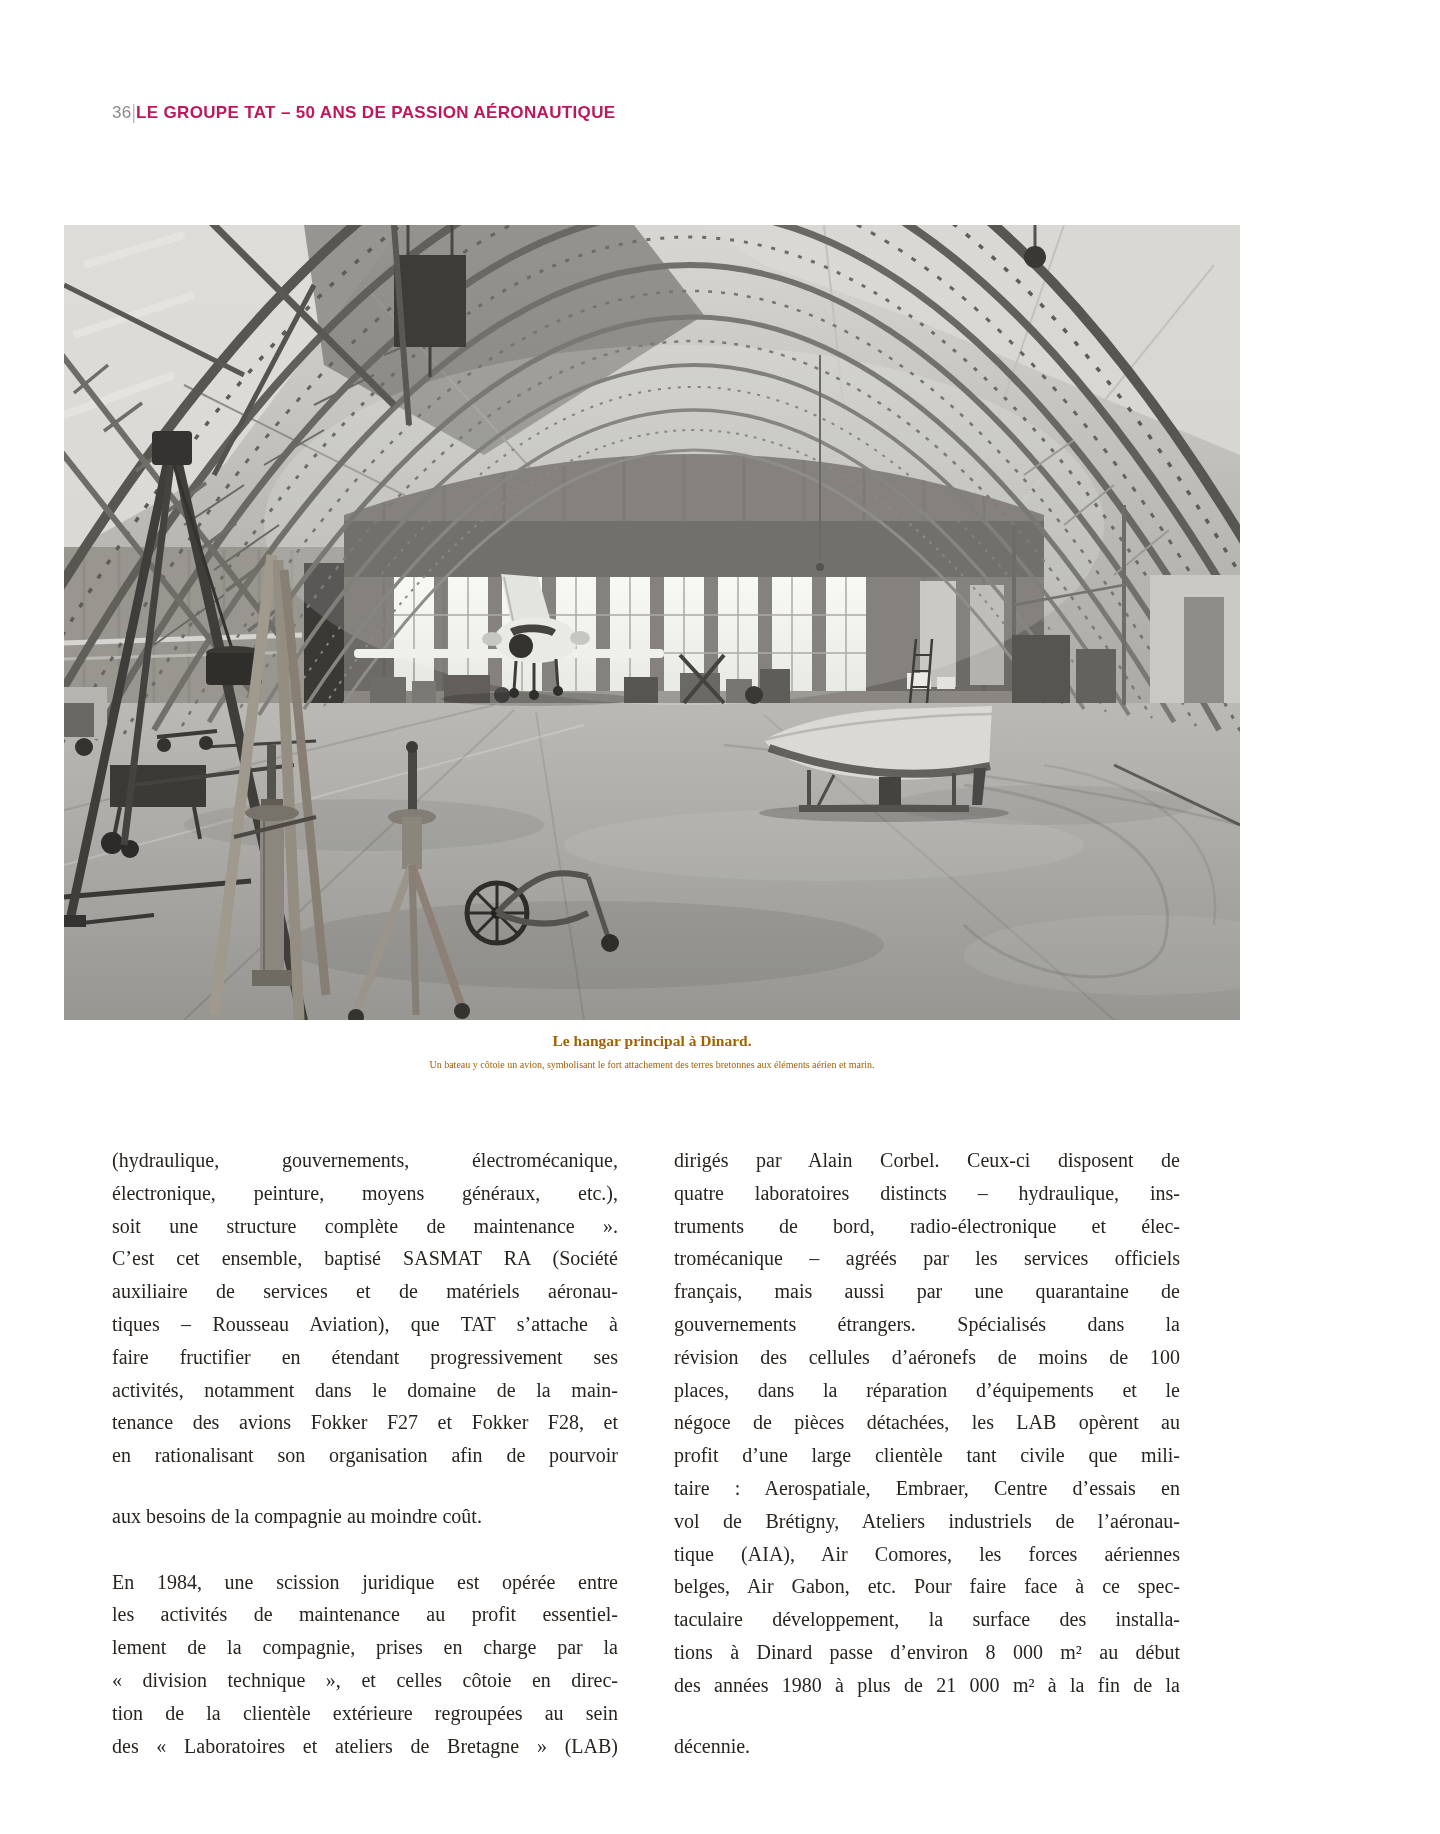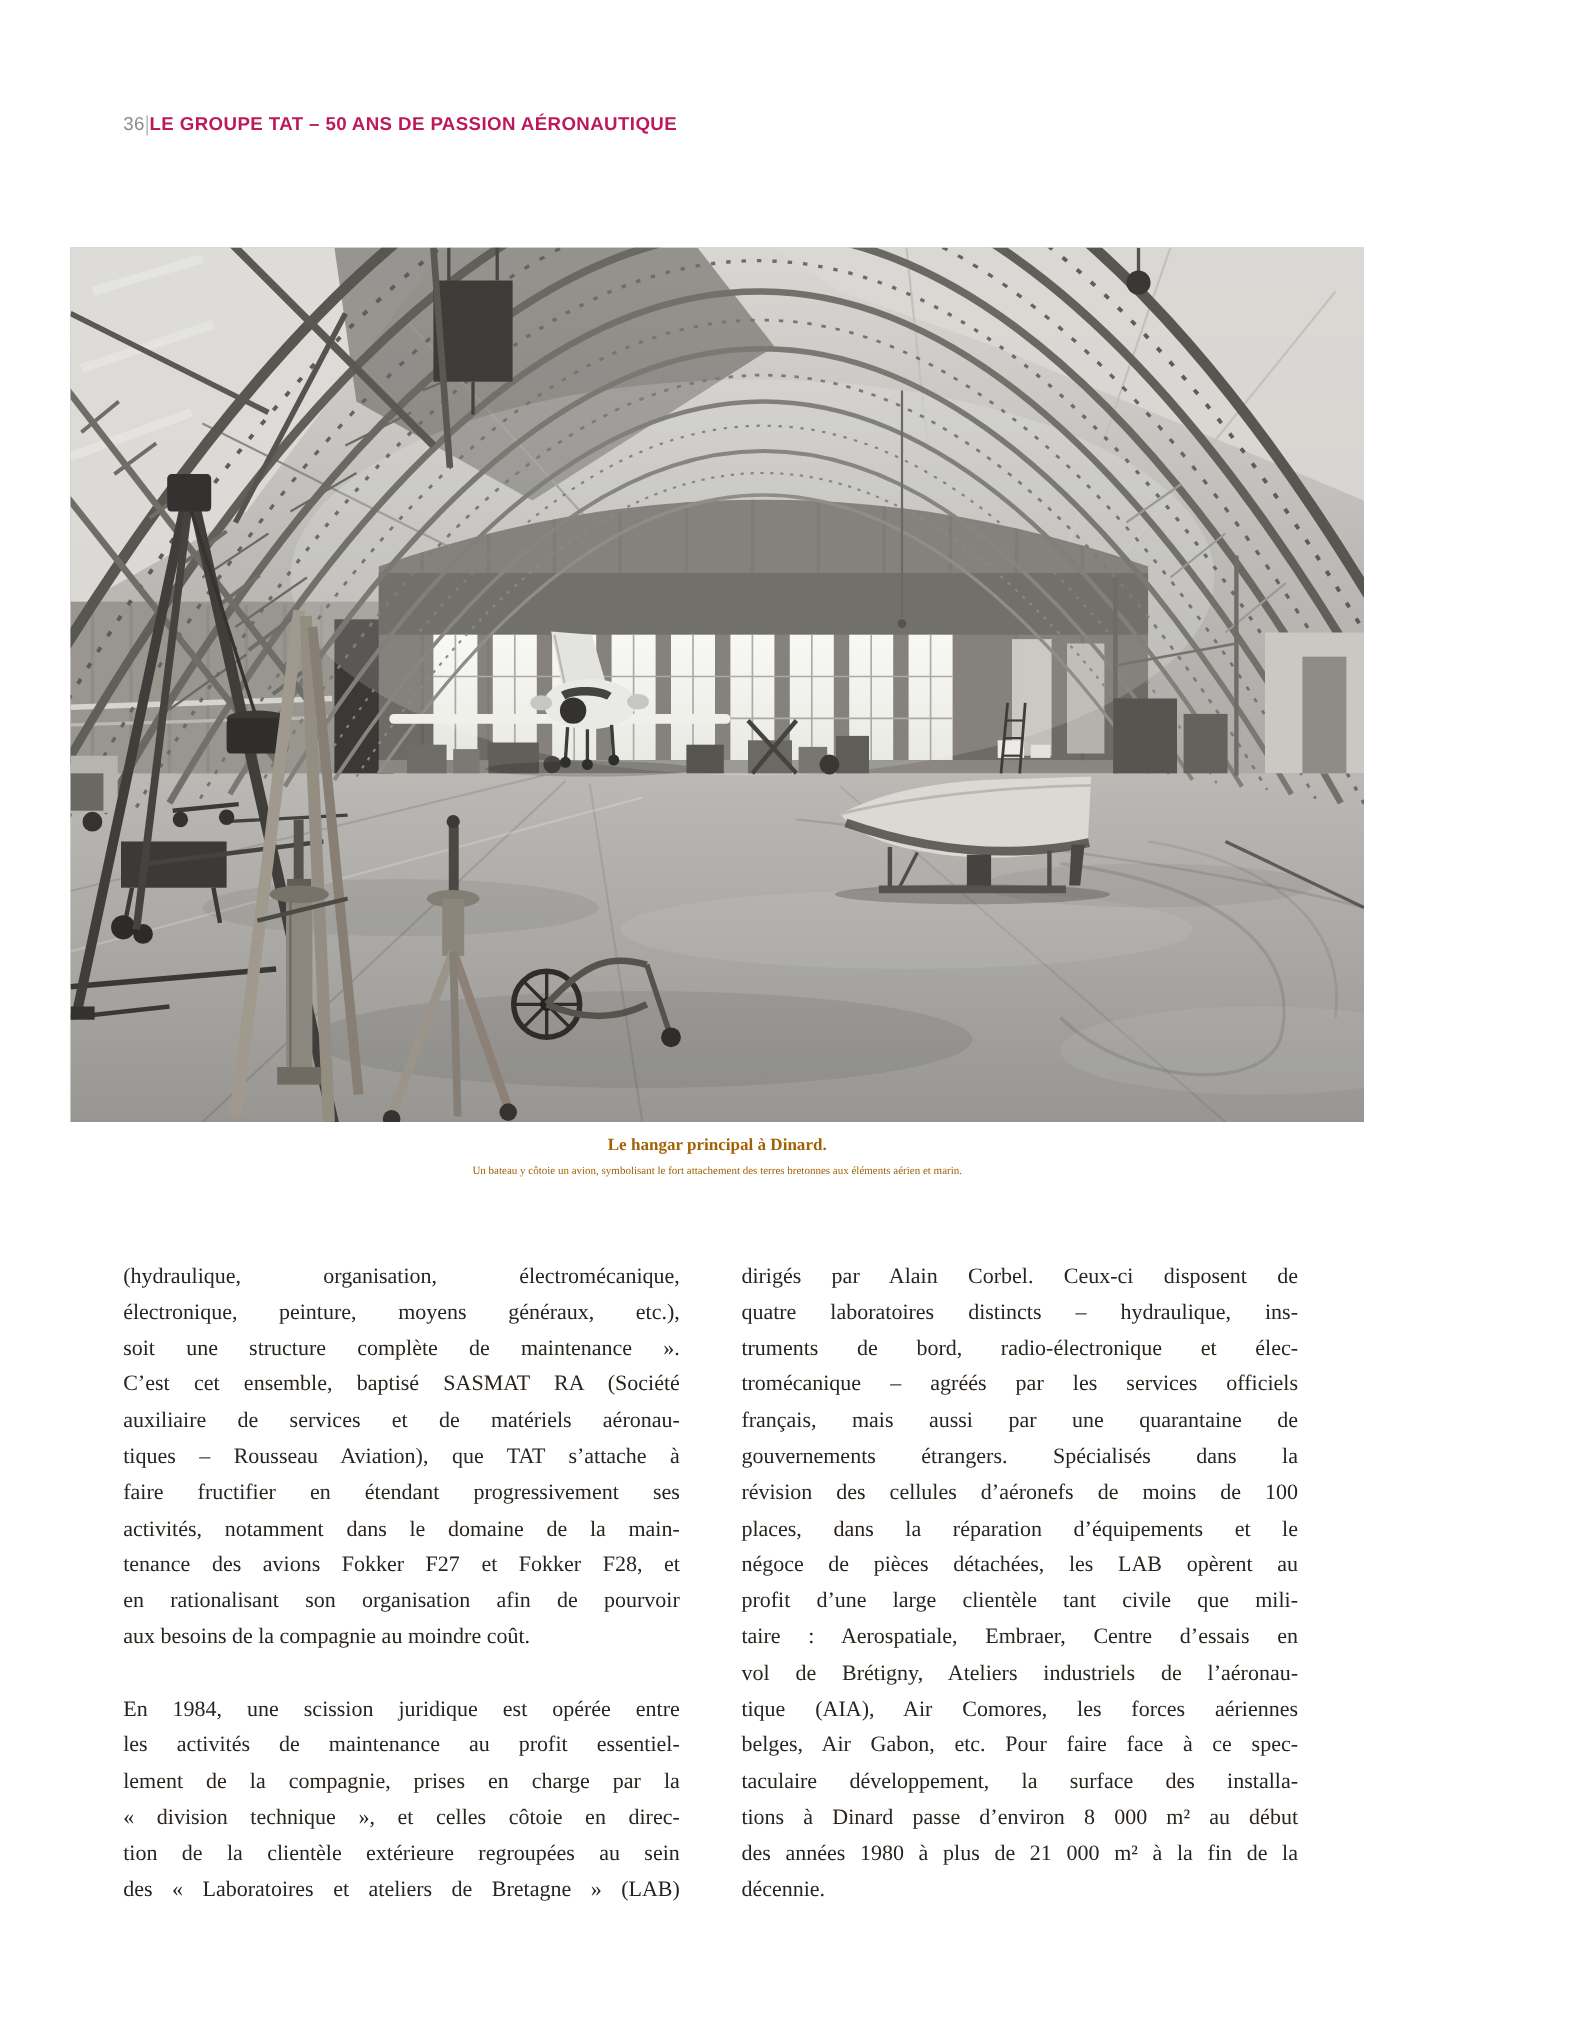--- a/index.html
+++ b/index.html
@@ -30,21 +30,21 @@
   .caption .cap-title{font-weight:700;font-size:15.5px;line-height:20px;}
   .caption .cap-sub{font-weight:400;font-size:10px;line-height:20px;margin-top:4px;}
   
   .bodytext{
     position:absolute;left:112px;top:1144px;width:1068px;
     display:flex;gap:56px;color:#29241f;font-size:20px;line-height:32.8px;
   }
   .col{width:506px;}
   .para + .para{margin-top:32.8px;}
   .line{text-align:justify;text-align-last:justify;}
-  .line.end{text-align-last:left;}
+  .line.end{text-align-last:left;margin-top:28px;}
 </style>
 </head>
 <body>
 
 <div class="pagehead">
   <span class="num">36</span>
   <span class="sep">|</span>
   <span class="title">LE GROUPE TAT – 50 ANS DE PASSION AÉRONAUTIQUE</span>
 </div>
 
@@ -366,21 +366,21 @@
 </figure>
 
 <div class="caption">
   <div class="cap-title">Le hangar principal à Dinard.</div>
   <div class="cap-sub">Un bateau y côtoie un avion, symbolisant le fort attachement des terres bretonnes aux éléments aérien et marin.</div>
 </div>
 
 <div class="bodytext">
   <div class="col">
       <div class="para">
-        <div class="line">(hydraulique, organisation, électromécanique,</div>
+        <div class="line">(hydraulique, gouvernements, électromécanique,</div>
         <div class="line">électronique, peinture, moyens généraux, etc.),</div>
         <div class="line">soit une structure complète de maintenance ».</div>
         <div class="line">C’est cet ensemble, baptisé SASMAT RA (Société</div>
         <div class="line">auxiliaire de services et de matériels aéronau-</div>
         <div class="line">tiques – Rousseau Aviation), que TAT s’attache à</div>
         <div class="line">faire fructifier en étendant progressivement ses</div>
         <div class="line">activités, notamment dans le domaine de la main-</div>
         <div class="line">tenance des avions Fokker F27 et Fokker F28, et</div>
         <div class="line">en rationalisant son organisation afin de pourvoir</div>
         <div class="line end">aux besoins de la compagnie au moindre coût.</div>

